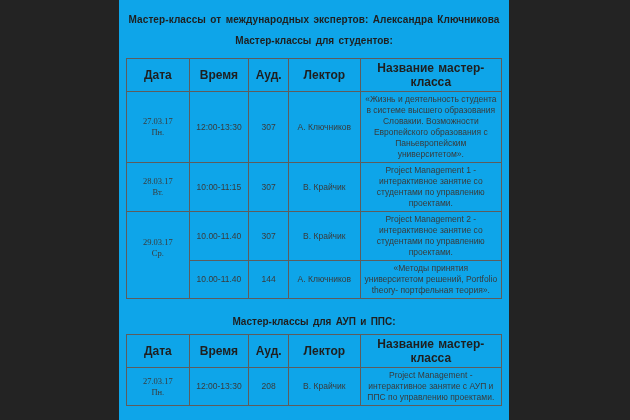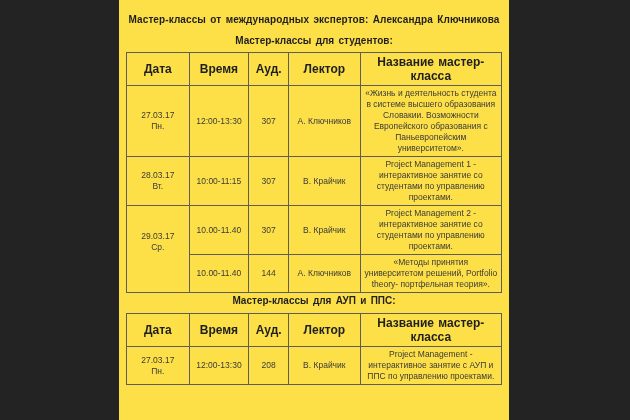--- a/index.html
+++ b/index.html
@@ -15,41 +15,41 @@
     height: 420px;
     overflow: hidden;
     background: #232323;
   }
   .page {
     position: absolute;
     left: 119px;
     top: 0;
     width: 390px;
     height: 420px;
-    background: #fde047;
+    background: #0ea5e9;
     padding: 13px 7px 0 7px;
   }
   .doc-title {
     text-align: center;
     font-weight: bold;
     font-size: 10px;
     line-height: 14px;
     color: #1f1f1f;
     letter-spacing: 0.1px;
     word-spacing: 1.5px;
   }
   .section-title {
     text-align: center;
     font-weight: bold;
     font-size: 10px;
     color: #1f1f1f;
     word-spacing: 1.5px;
   }
-  .section-title.first { margin-top: 8px; margin-bottom: 6px; }
-  .section-title.second { margin-top: 2px; margin-bottom: 7px; }
+  .section-title.first { margin-top: 8px; margin-bottom: 12px; }
+  .section-title.second { margin-top: 17px; margin-bottom: 7px; }
   table.schedule {
     width: 100%;
     border-collapse: collapse;
     table-layout: fixed;
   }
   table.schedule th, table.schedule td {
     border: 1px solid #5d5d5d;
     text-align: center;
     vertical-align: middle;
     padding: 2px 3px;
@@ -65,21 +65,21 @@
     font-size: 8.5px;
     line-height: 11px;
     color: #3a3a3a;
     border-radius: 25px;
   }
   td.c-name {
     font-size: 8px;
     line-height: 10.5px;
     padding: 2px 5px;
   }
-  td.c-date span { display: block; }
+  td.c-date span { display: block; font-family: Liberation Serif, serif; }
   td.c-date.merged {
     vertical-align: top;
     padding-top: 25px;
   }
   col.w-date { width: 16.7%; }
   col.w-time { width: 15.9%; }
   col.w-room { width: 10.6%; }
   col.w-lect { width: 19.1%; }
   col.w-name { width: 37.7%; }
 </style>

